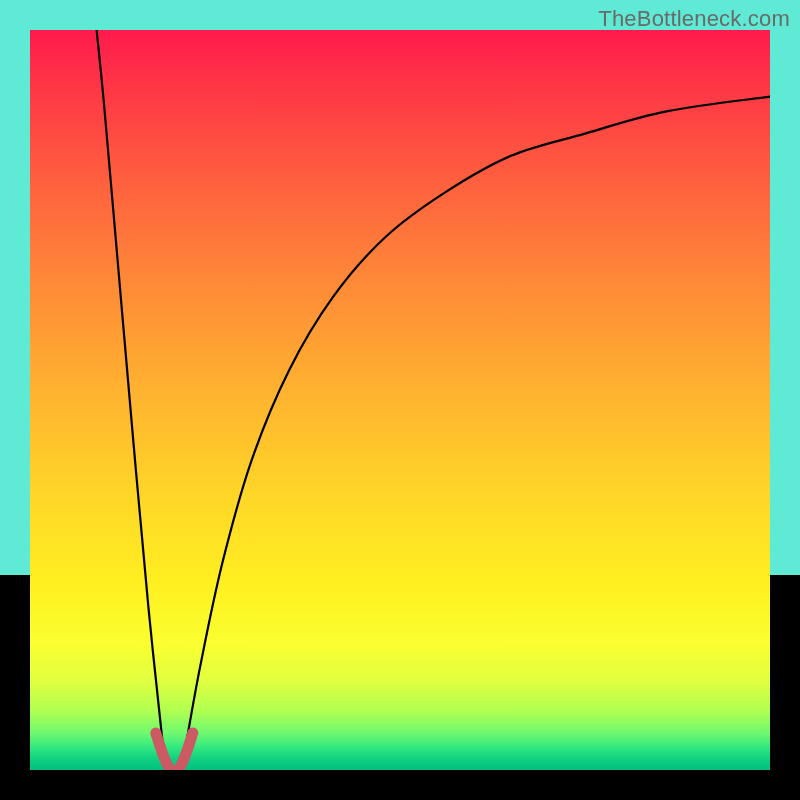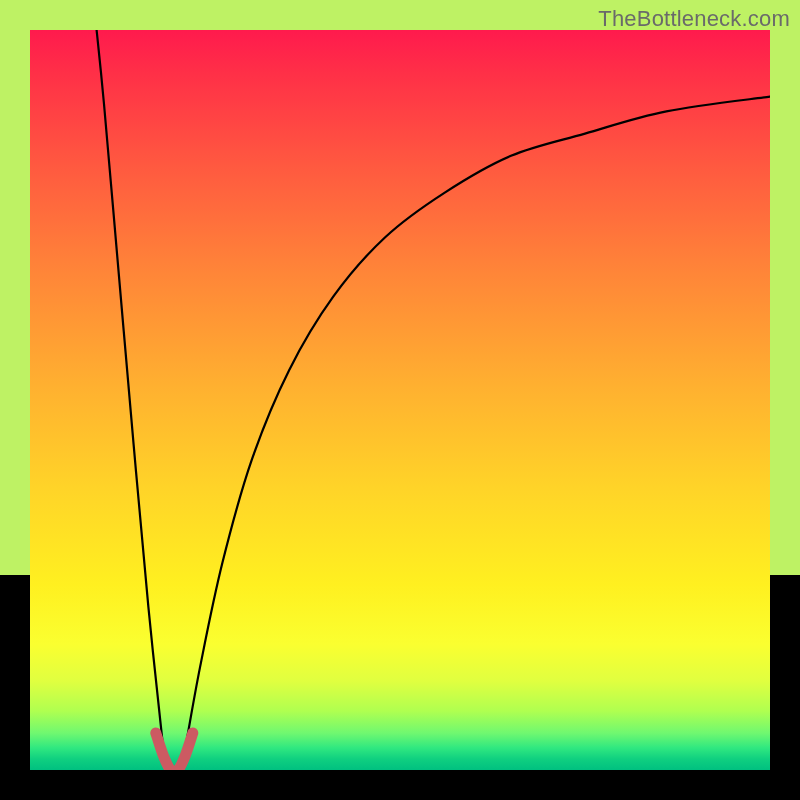--- a/index.html
+++ b/index.html
@@ -10,21 +10,21 @@
     overflow: hidden;
     background: #000;
     font-family: Arial, Helvetica, sans-serif;
   }
   .frame {
     position: absolute;
     left: 0;
     top: 0;
     width: 800px;
     height: 575px;
-    background: #bef264;
+    background: #5eead4;
   }
   .plot {
     position: absolute;
     left: 30px;
     top: 30px;
     width: 740px;
     height: 740px;
     overflow: hidden;
   }
   .gradient {

